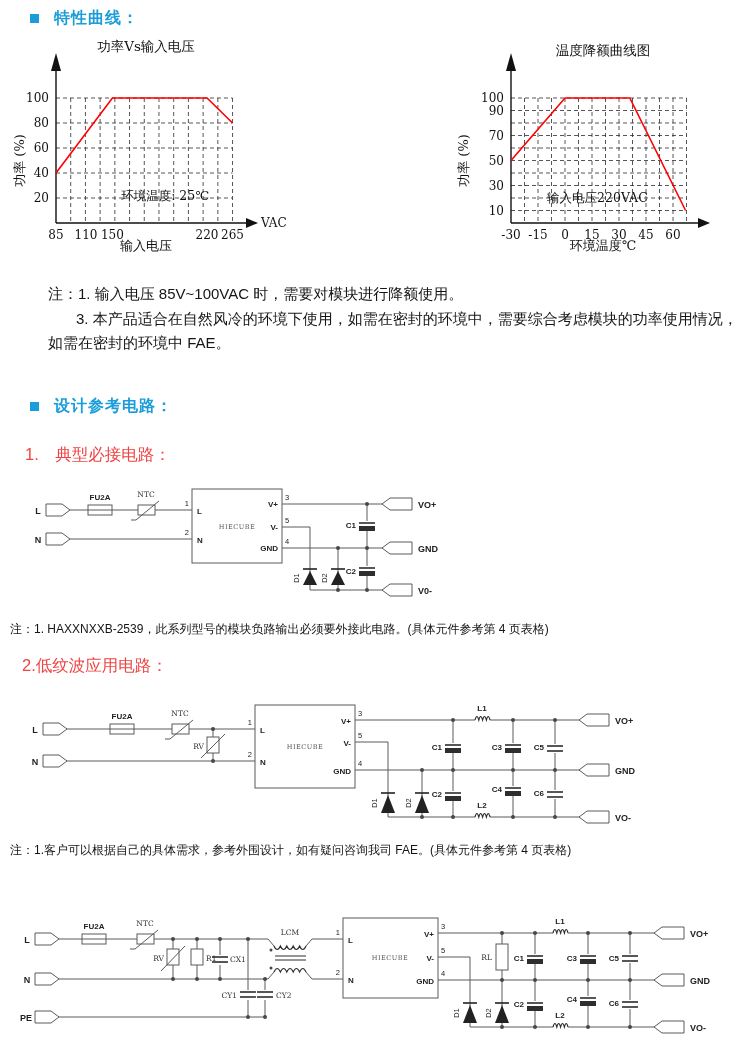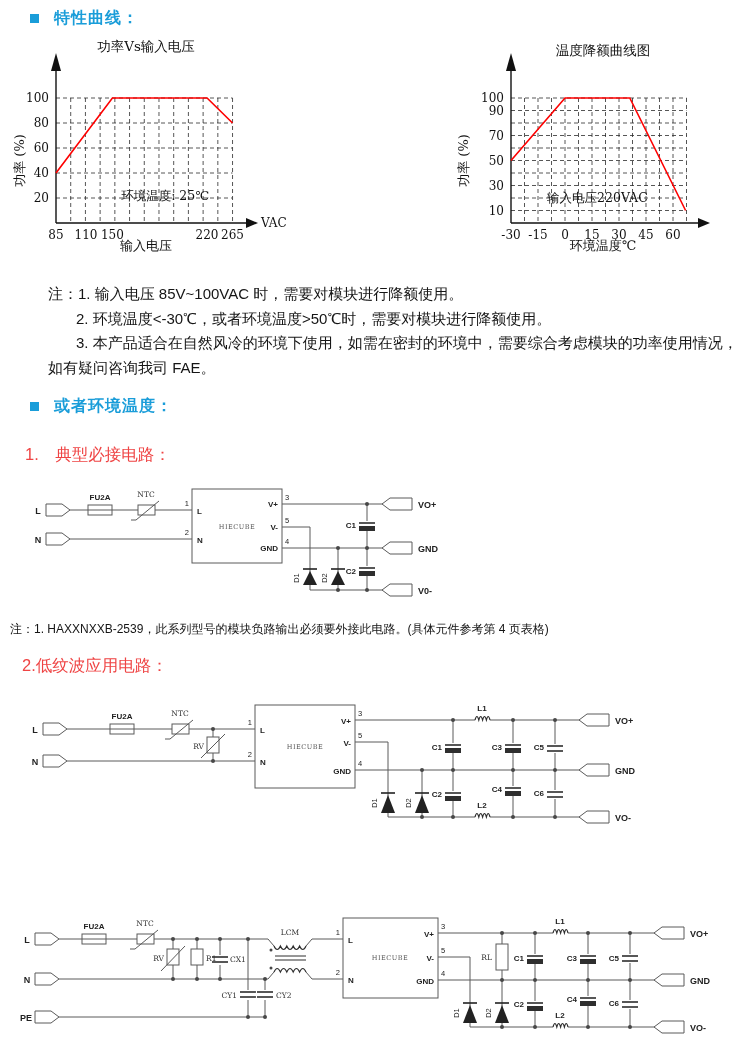--- a/index.html
+++ b/index.html
@@ -132,28 +132,27 @@
       <text x="56" y="69" class="ctick ae">100</text>
       <polyline points="63,127.5 117,65 181.8,65 237.60000000000002,177.5" fill="none" stroke="#fe0000" stroke-width="1.6"></polyline>
       <text x="155" y="22" class="ctitle am">温度降额曲线图</text>
       <text x="155" y="217" class="cxlab am">环境温度℃</text>
       <text x="20" y="127.5" class="cxlab am" transform="rotate(-90 20 127.5)">功率 (%)</text>
       <text x="149.39999999999998" y="169" class="cann am">输入电压220VAC</text>
     </svg>
 
   <div class="notes" style="left:12px;top:282px;margin-left:36px;">
     <p>注：1. 输入电压 85V~100VAC 时，需要对模块进行降额使用。</p>
-    <p class="ind">2. 环境温度&lt;-30℃，或者环境温度&gt;50℃时，需要对模块进行降额使用。</p>
     <p class="ind">3. 本产品适合在自然风冷的环境下使用，如需在密封的环境中，需要综合考虑模块的功率使用情况，</p>
-    <p>如有疑问咨询我司 FAE。</p>
+    <p>如需在密封的环境中 FAE。</p>
   </div>
 
   <div class="sec-head" style="top:396px;">
     <span class="bullet"></span>
-    <span class="sec-title">或者环境温度：</span>
+    <span class="sec-title">设计参考电路：</span>
   </div>
 
   <div class="h2" style="left:25px;top:444px;">1.　典型必接电路：</div>
 
   <svg class="circ" style="left:28px;top:476px;" width="425" height="145" viewBox="0 0 425 145">
     <g>
       <path class="wire" d="M42 34 H164 M42 63 H164 M254 28 H362 M254 51 H282 V114 M254 72 H362 M282 114 H362
                            M339 28 V45 M339 53 V90 M339 99 V114 M310 72 V114"></path>
     </g>
     <polygon class="symw" points="18,28 34,28 42,34 34,40 18,40"></polygon>
@@ -314,20 +313,21 @@
     <text class="tcomp ae" x="477" y="100">C4</text>
     <text class="tcomp ae" x="519" y="58">C5</text>
     <text class="tcomp ae" x="519" y="104">C6</text>
     <text class="tcomp am" x="457" y="19">L1</text>
     <text class="tcomp am" x="457" y="116">L2</text>
     <text class="tb" x="590" y="32">VO+</text>
     <text class="tb" x="590" y="82">GND</text>
     <text class="tb" x="590" y="129">VO-</text>
   </svg>
 
+  <p class="cnote" style="left:10px;top:842px;">注：1.客户可以根据自己的具体需求，参考外围设计，如有疑问咨询我司 FAE。(具体元件参考第 4 页表格)</p>
 
   <svg class="circ" style="left:18px;top:902px;" width="710" height="152" viewBox="0 0 710 152">
     <g>
       <path class="wire" d="M41 37 H250 M41 77 H250 M41 115 H247
                            M155 37 V77 M179 37 V77 M202 37 V53 M202 63 V77
                            M230 37 V88 M230 98 V115 M247 77 V88 M247 98 V115
                            M250 37 L256 44 M288 44 L294 37 H325 M250 77 L256 70 M288 70 L294 77 H325
                            M420 31 H535 M550 31 H644 M420 55 H452 V125 M420 78 H644
                            M452 125 H535 M550 125 H644
                            M484 31 V78 M484 78 V125

